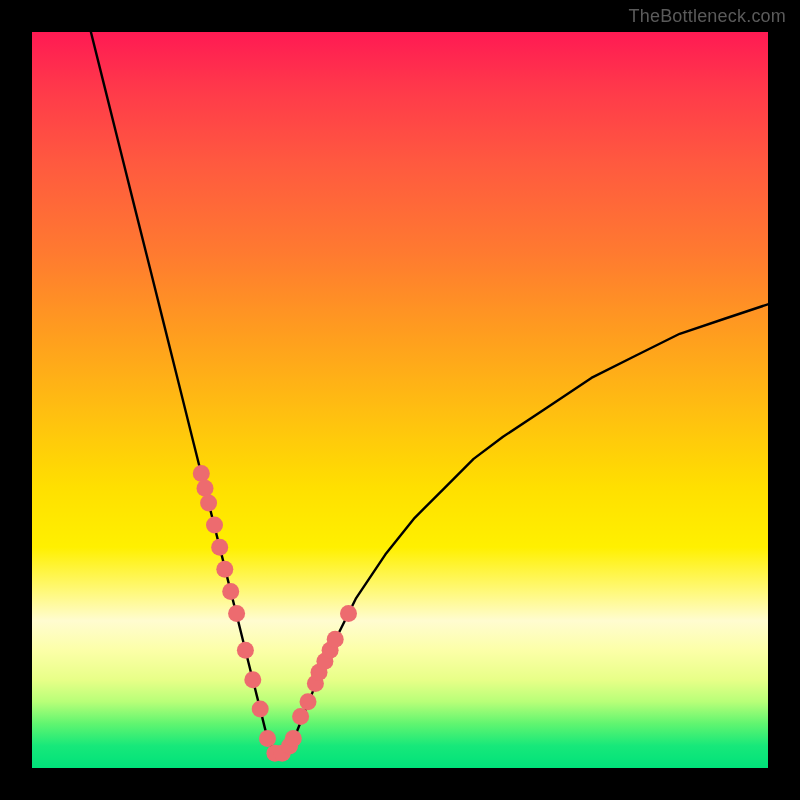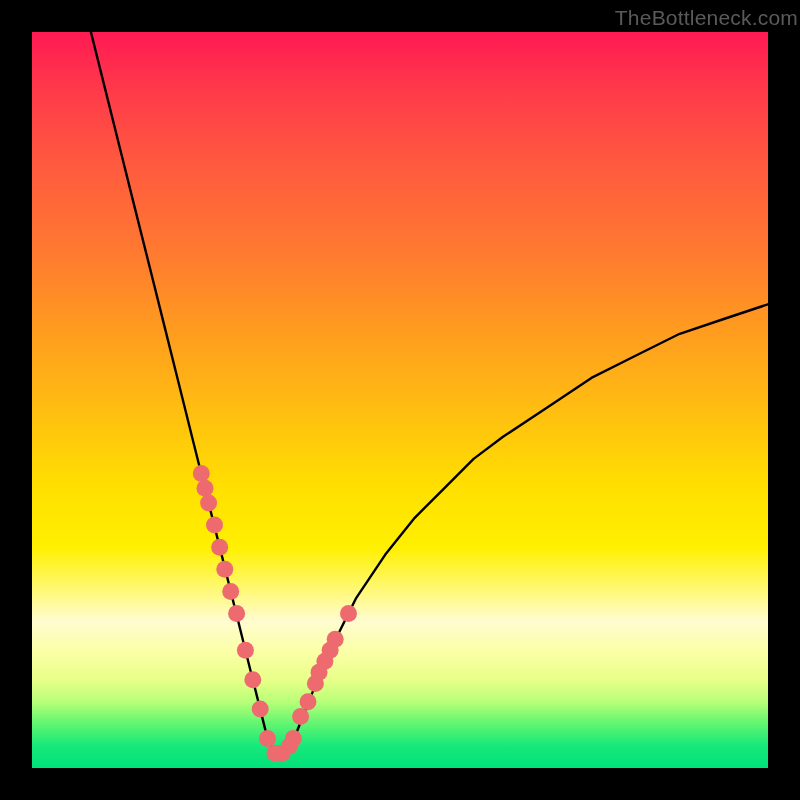--- a/index.html
+++ b/index.html
@@ -46,23 +46,23 @@
   svg.plot-svg {
     position: absolute;
     left: 0;
     top: 0;
     width: 736px;
     height: 736px;
   }
   .watermark {
     position: absolute;
     top: 6px;
-    right: 2px;
+    right: 14px;
     color: #5a5a5a;
-    font-size: 21px;
+    font-size: 18px;
     font-weight: 400;
     letter-spacing: 0.2px;
   }
 </style>
 </head>
 <body>
 
 <div class="frame">
   <div class="watermark">TheBottleneck.com</div>
 

